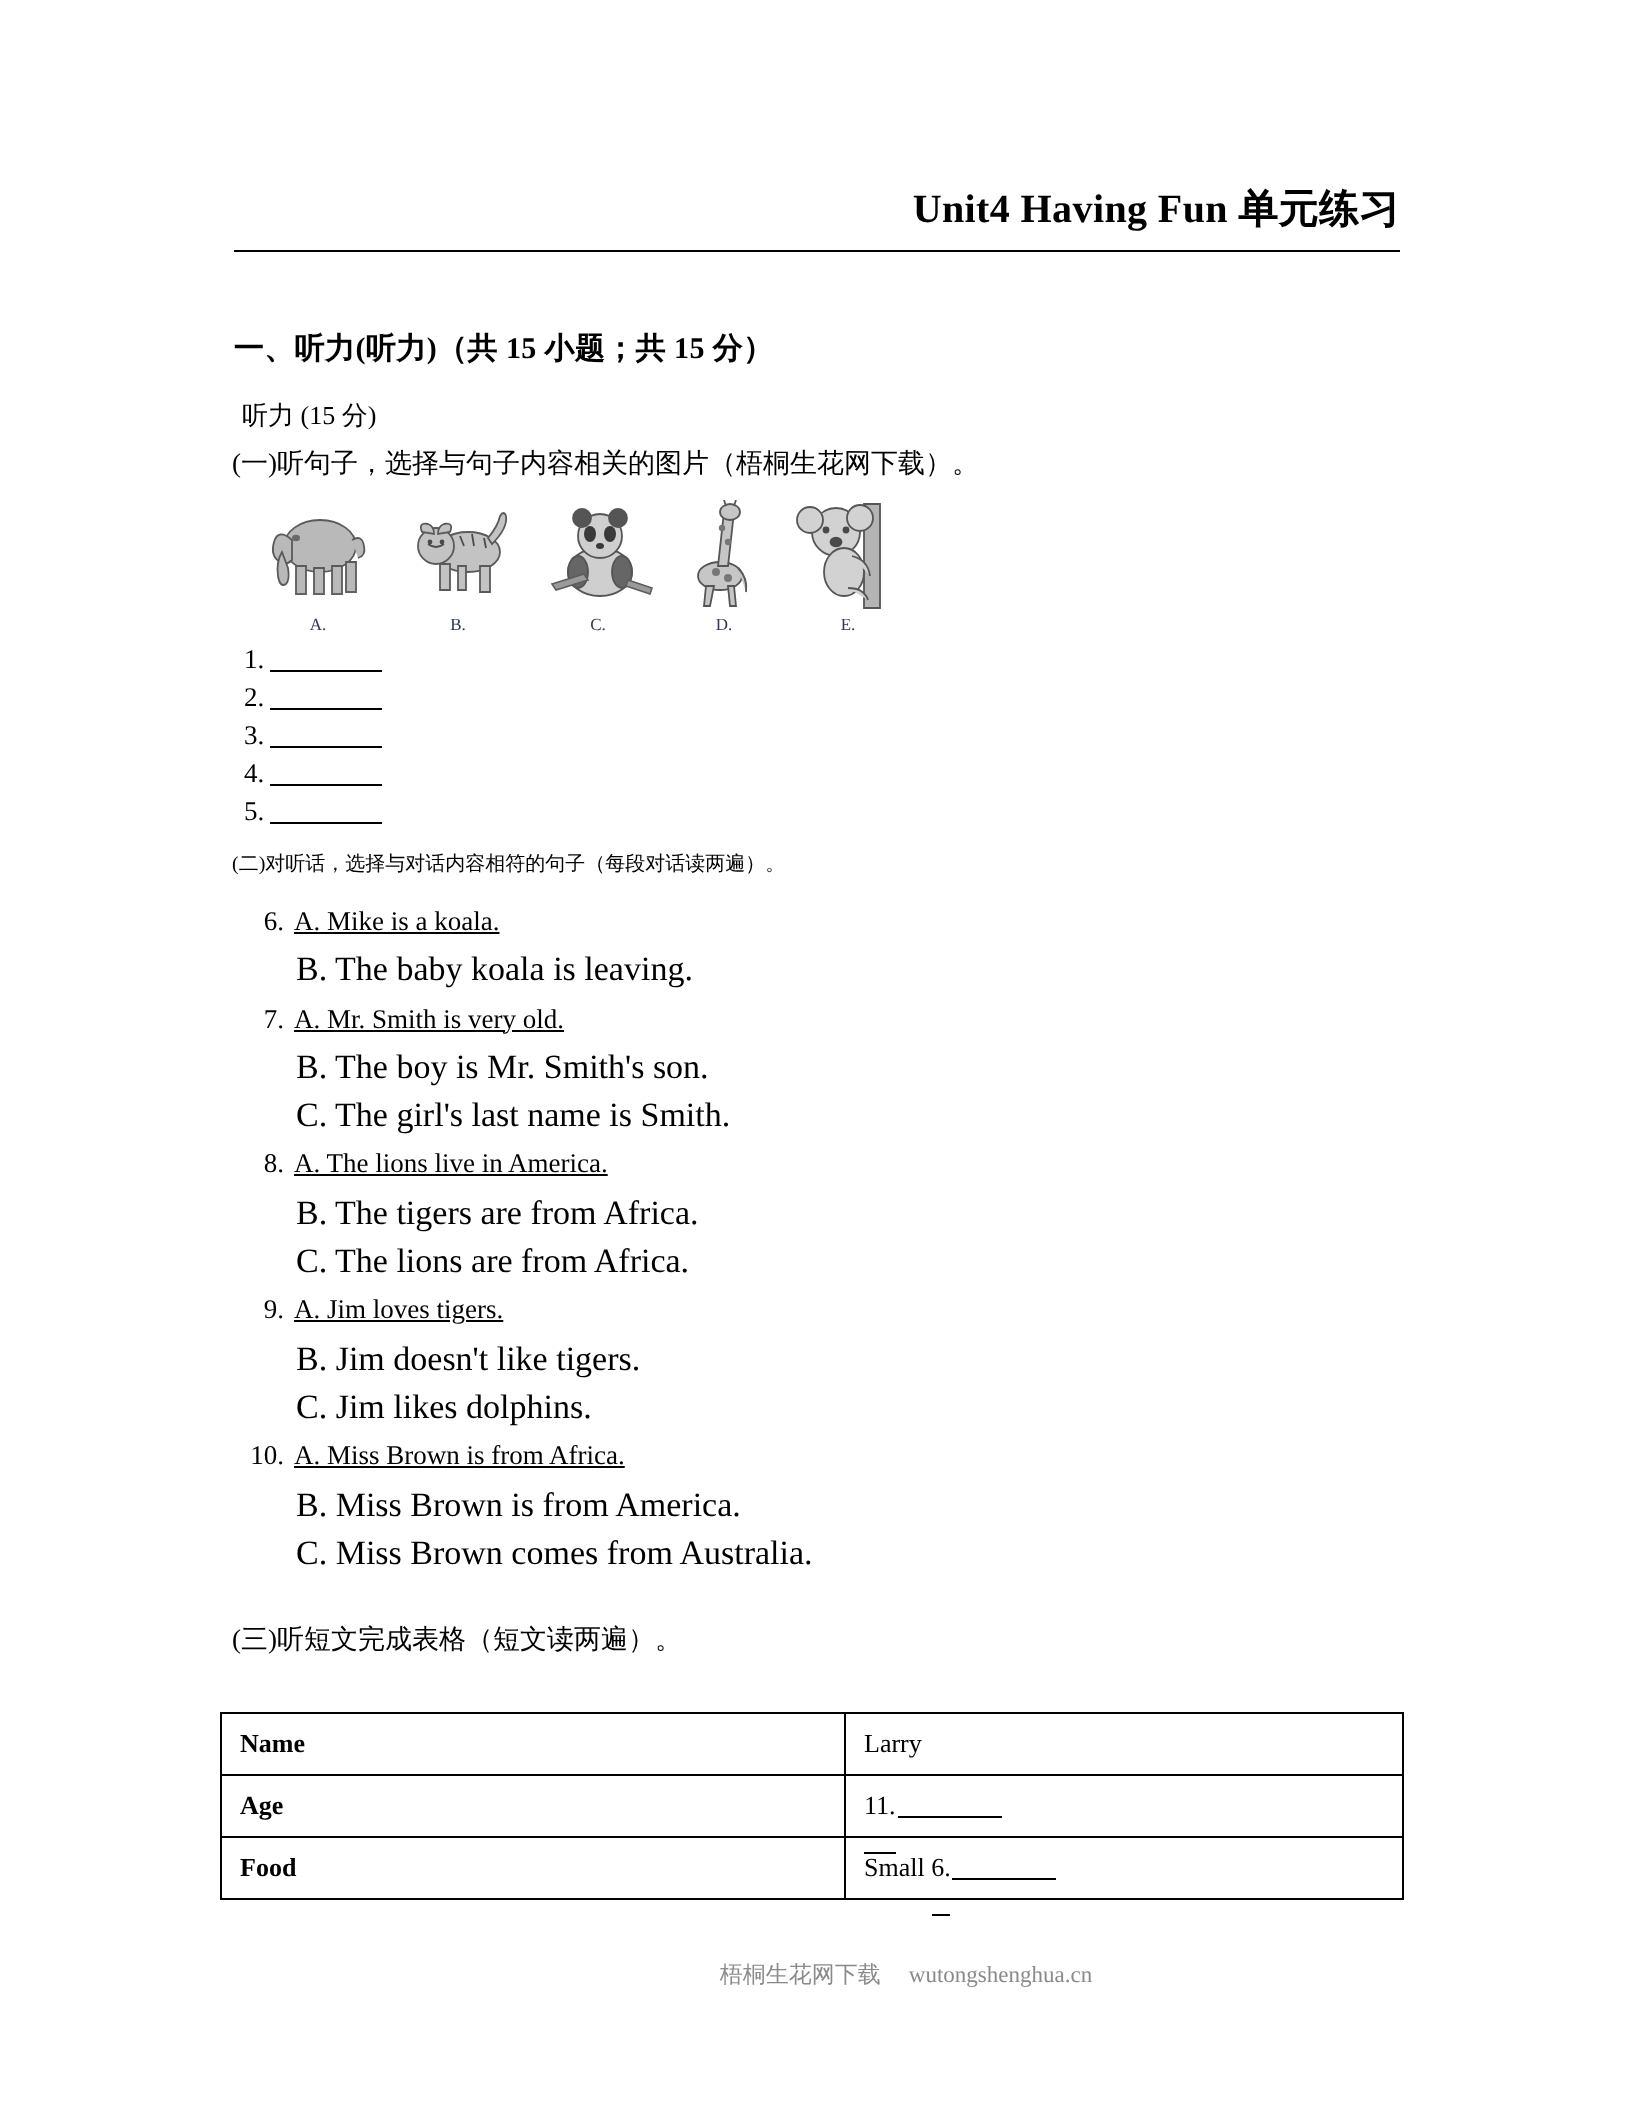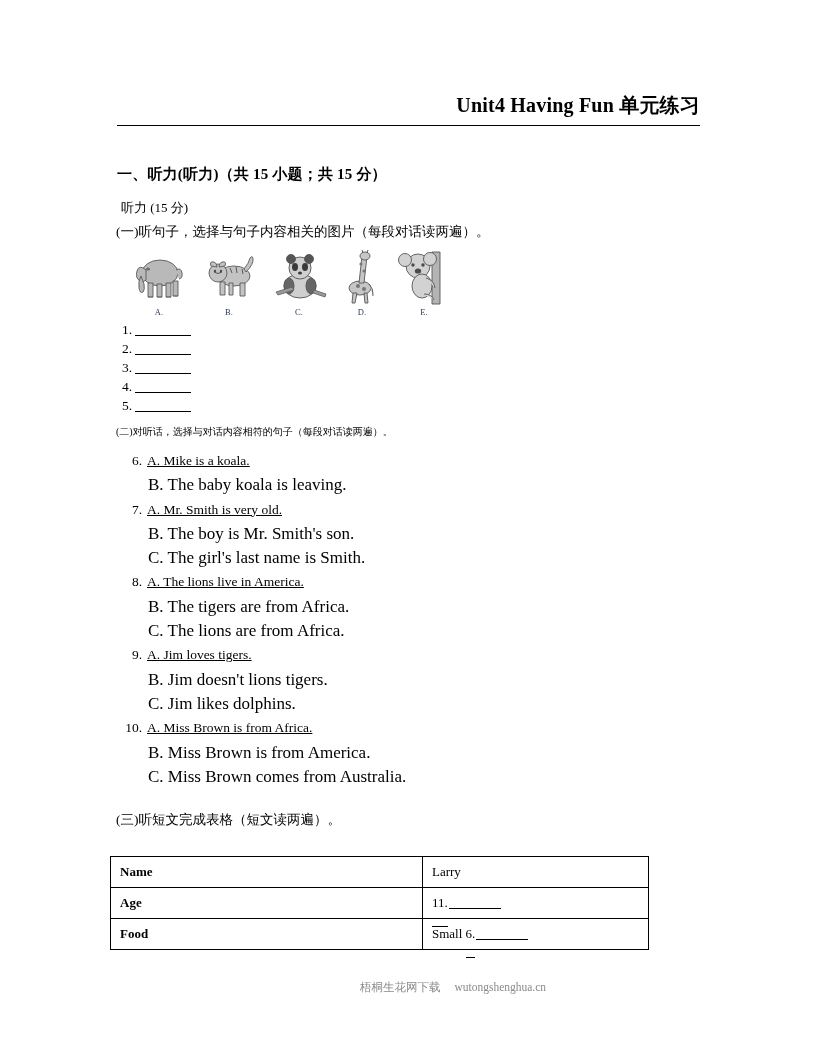--- a/index.html
+++ b/index.html
@@ -150,21 +150,21 @@
     left: 116px;
     top: 811px;
     font-size: 13.5px;
   }
 
   
   .info-table {
     position: absolute;
     left: 110px;
     top: 856px;
-    width: 539px;
+    width: 592px;
     border-collapse: collapse;
     table-layout: fixed;
   }
   .info-table td {
     border: 1.1px solid #000;
     height: 26px;
     padding: 2px 9px;
     font-size: 13px;
     vertical-align: middle;
   }
@@ -203,21 +203,21 @@
 
 <div class="page">
 
   <div class="title-block">
     <div class="doc-title">Unit4 Having Fun 单元练习</div>
     <div class="title-rule"></div>
   </div>
 
   <div class="section-heading">一、听力(听力)（共 15 小题；共 15 分）</div>
   <div class="sub-line-1">听力 (15 分)</div>
-  <div class="sub-line-2">(一)听句子，选择与句子内容相关的图片（每段对话读两遍）。</div>
+  <div class="sub-line-2">(一)听句子，选择与句子内容相关的图片（梧桐生花网下载）。</div>
 
   <div class="picture-strip">
 
     <div class="pic-item" style="left:0px; width:62px;">
       <svg class="pic-art" width="58" height="56" viewBox="0 0 58 56">
         <g fill="#b9b9b9" stroke="#5a5a5a" stroke-width="0.9">
           <ellipse cx="30" cy="23" rx="18" ry="13"></ellipse>
           <path d="M16 20 q-7 -6 -9 1 q-2 7 3 10 q3 2 6 -1 z"></path>
           <path d="M11 26 q-3 5 -2 12 q1 6 4 4 q2 -2 1 -8 z"></path>
           <path d="M18 33 l0 14 l5 0 l0 -14 z"></path>
@@ -370,21 +370,21 @@
         <span class="mc-num">8.</span><span class="mc-optfirst">A. The lions live in America.</span>
       </div>
       <div class="mc-opt">B. The tigers are from Africa.</div>
       <div class="mc-opt">C. The lions are from Africa.</div>
     </div>
 
     <div class="mc-question">
       <div class="mc-first">
         <span class="mc-num">9.</span><span class="mc-optfirst">A. Jim loves tigers.</span>
       </div>
-      <div class="mc-opt">B. Jim doesn't lions tigers.</div>
+      <div class="mc-opt">B. Jim doesn't like tigers.</div>
       <div class="mc-opt">C. Jim likes dolphins.</div>
     </div>
 
     <div class="mc-question">
       <div class="mc-first">
         <span class="mc-num">10.</span><span class="mc-optfirst">A. Miss Brown is from Africa.</span>
       </div>
       <div class="mc-opt">B. Miss Brown is from America.</div>
       <div class="mc-opt">C. Miss Brown comes from Australia.</div>
     </div>

